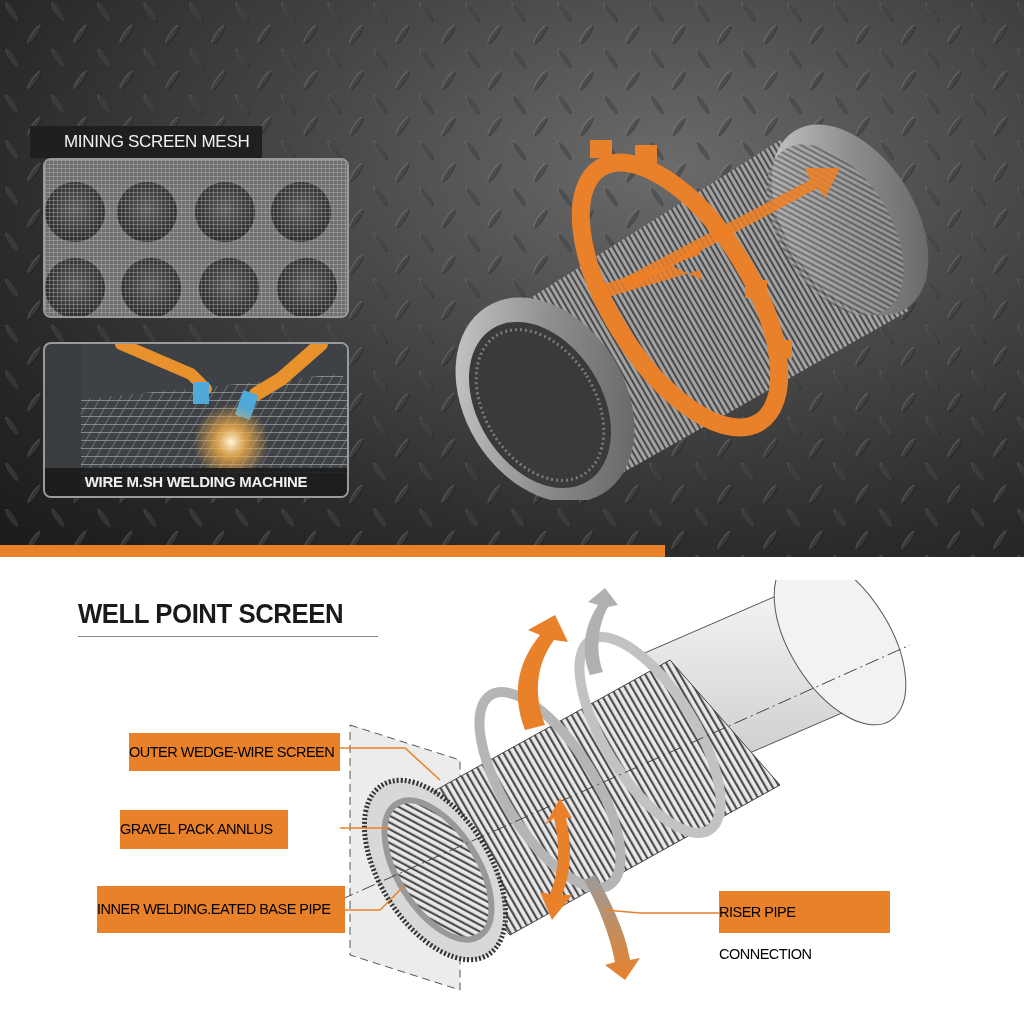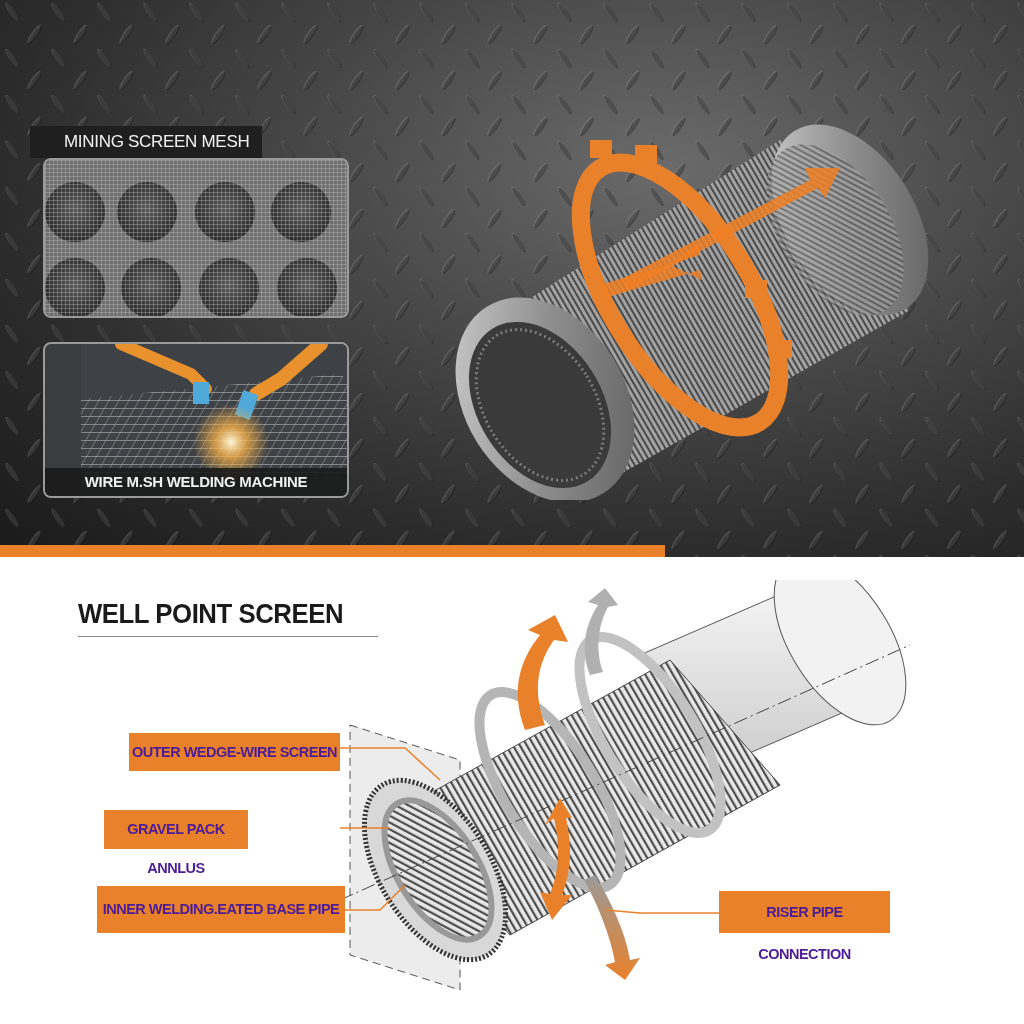--- a/index.html
+++ b/index.html
@@ -10,23 +10,23 @@
   .label-dark{position:absolute;left:30px;top:86px;width:232px;height:32px;background:#1f1f1f;color:#f2f2f2;
        font-size:17px;font-weight:normal;line-height:32px;padding-left:34px;box-sizing:border-box;letter-spacing:-0.3px;margin-top:40px;}
   .photo{position:absolute;border:2px solid #9a9a9a;border-radius:8px;overflow:hidden;box-sizing:border-box;}
   .photo-mesh{left:43px;top:158px;width:306px;height:160px;background:#5a5a5a;}
   .photo-weld{left:43px;top:342px;width:306px;height:156px;background:#3a3d40;padding-left:36px;}
   .caption{position:absolute;left:0;bottom:0;width:100%;height:28px;background:rgba(25,25,25,0.88);color:#f0f0f0;
        font-size:15px;font-weight:bold;text-align:center;line-height:28px;letter-spacing:-0.3px;}
   .orange-bar{position:absolute;left:0;top:545px;width:665px;height:12px;background:#e9812a;}
   .title{position:absolute;left:78px;top:598px;font-size:28px;font-weight:bold;color:#1a1a1a;letter-spacing:-0.5px;transform:scaleX(0.92);transform-origin:left;}
   .title-rule{position:absolute;left:78px;top:636px;width:300px;height:1px;background:#888;}
-  .callout{position:absolute;background:#e9812a;color:#4c1d95;font-size:14.5px;font-weight:bold;text-align:center;box-sizing:border-box;letter-spacing:-0.5px;}
+  .callout{position:absolute;background:#e9812a;color:#000000;font-size:14.5px;font-weight:normal;box-sizing:border-box;letter-spacing:-0.5px;}
   .c1{left:129px;top:733px;width:211px;height:38px;line-height:38px;}
-  .c2{left:104px;top:810px;width:144px;height:39px;line-height:39px;}
+  .c2{left:120px;top:810px;width:168px;height:39px;line-height:39px;}
   .c3{left:97px;top:886px;width:248px;height:47px;line-height:47px;}
   .c4{left:719px;top:891px;width:171px;height:42px;line-height:42px;}
   svg{position:absolute;}
 </style>
 </head>
 <body>
 
 <div class="top">
   <svg class="tread" viewBox="0 0 1024 557" width="1024" height="557">
     <defs>

